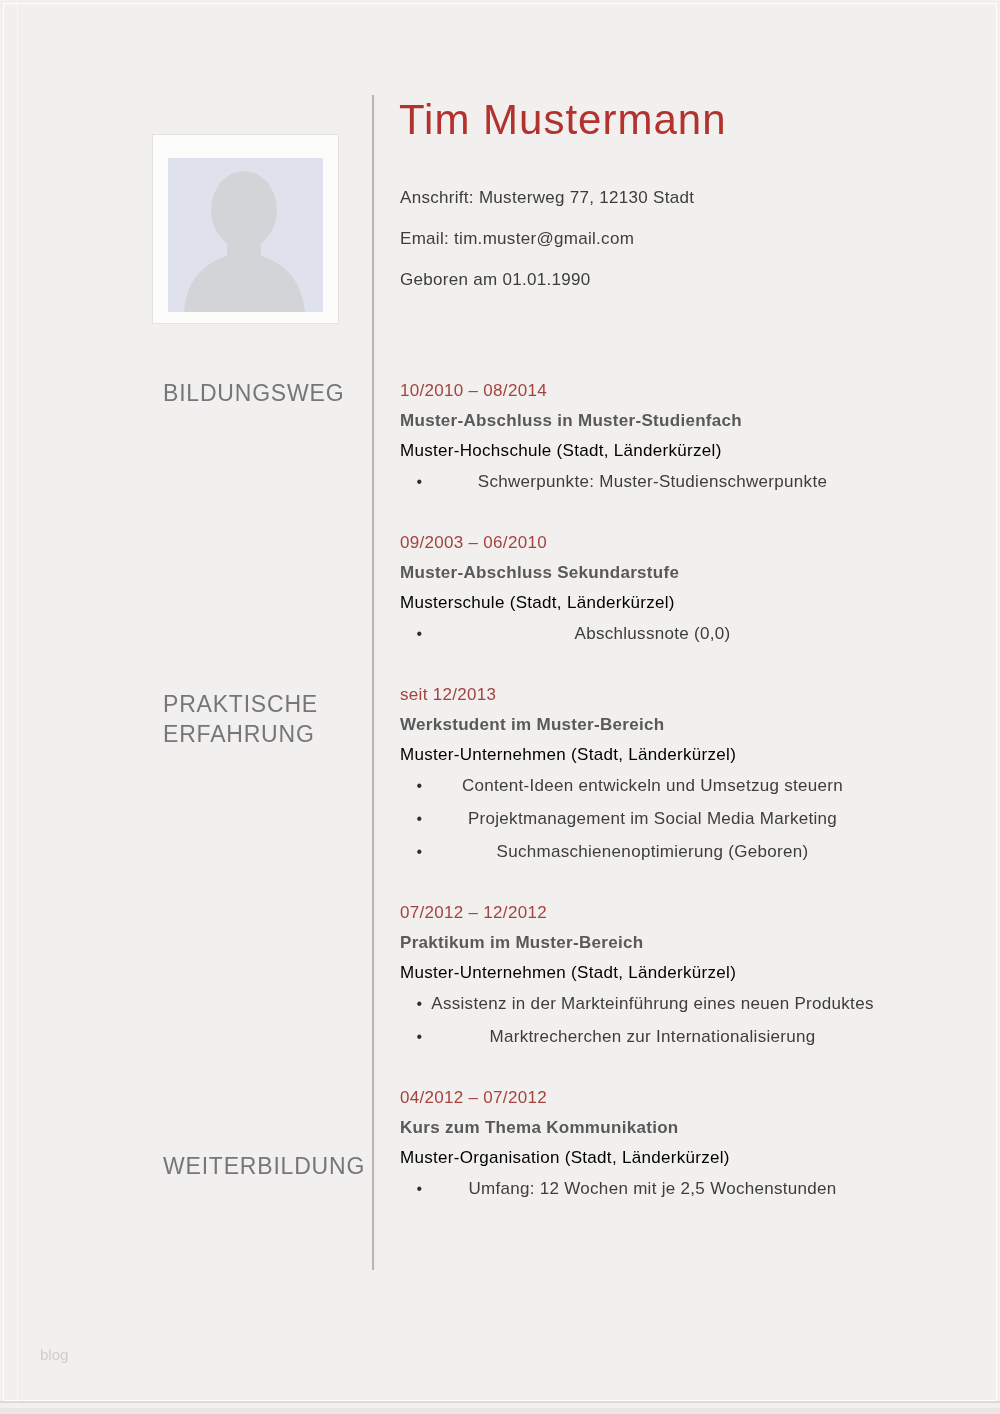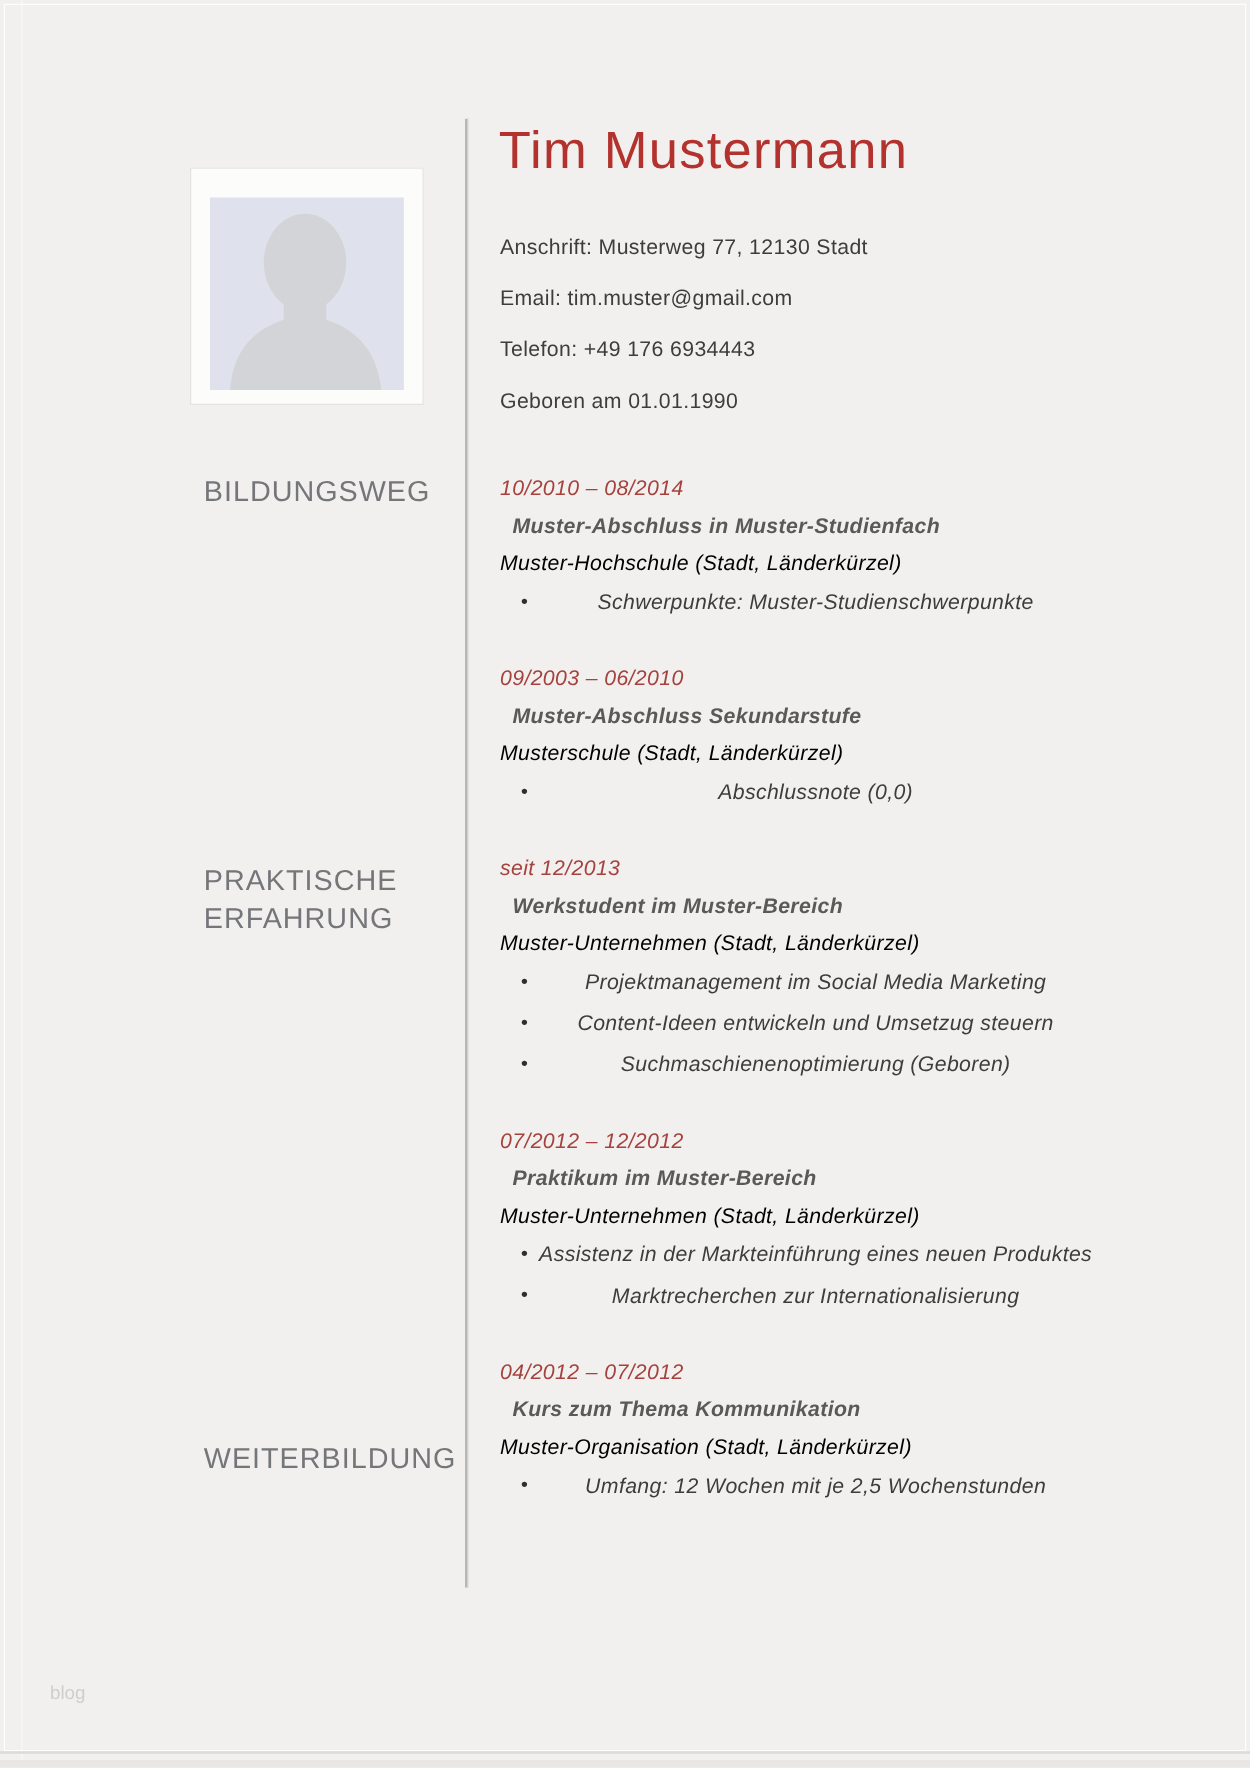--- a/index.html
+++ b/index.html
@@ -98,29 +98,29 @@
   .h-bildung { top: 378px; }
   .h-praxis  { top: 689px; }
   .h-weiter  { top: 1151px; text-align: center; }
 
   
   .entries {
     position: absolute;
     left: 400px; top: 381px;
     width: 475px;
   }
-  .entry { margin: 0 0 41px 0; font-style: italic; }
+  .entry { margin: 0 0 41px 0; }
   .entry p {
     margin: 0 0 10px 0;
     font-size: 17px;
     line-height: 20px;
     letter-spacing: 0.3px;
   }
   .entry .date   { color: #a5423e; }
-  .entry .etitle { color: #595959; font-weight: bold; margin-left: 10px; }
+  .entry .etitle { color: #595959; font-weight: bold; }
   .entry .esub   { color: #000000; }
   .bullets { margin-top: 2px; }
   .bullet {
     display: flex;
     margin: 0 0 12px 0;
     font-size: 17px;
     line-height: 21px;
     color: #3d3d3d;
     letter-spacing: 0.3px;
     text-align: center;
@@ -162,21 +162,20 @@
         </g>
       </svg>
     </div>
   </div>
 
   <h1 class="name">Tim Mustermann</h1>
 
   <div class="contact">
     <p>Anschrift: Musterweg 77, 12130 Stadt</p>
     <p>Email: tim.muster@gmail.com</p>
-    <p>Telefon: +49 176 6934443</p>
     <p>Geboren am 01.01.1990</p>
   </div>
 
   <div class="divider"></div>
 
   <h2 class="sec-heading h-bildung">BILDUNGSWEG</h2>
   <h2 class="sec-heading h-praxis">PRAKTISCHE ERFAHRUNG</h2>
   <h2 class="sec-heading h-weiter">WEITERBILDUNG</h2>
 
   <div class="entries">
@@ -202,24 +201,24 @@
           </div>
       </div>
     </div>
 
     <div class="entry">
       <p class="date">seit 12/2013</p>
       <p class="etitle">Werkstudent im Muster-Bereich</p>
       <p class="esub">Muster-Unternehmen (Stadt, Länderkürzel)</p>
       <div class="bullets">
         <div class="bullet">
+            <span class="btext">Content-Ideen entwickeln und Umsetzug steuern</span>
+          </div>
+        <div class="bullet">
             <span class="btext">Projektmanagement im Social Media Marketing</span>
-          </div>
-        <div class="bullet">
-            <span class="btext">Content-Ideen entwickeln und Umsetzug steuern</span>
           </div>
         <div class="bullet">
             <span class="btext">Suchmaschienenoptimierung (Geboren)</span>
           </div>
       </div>
     </div>
 
     <div class="entry">
       <p class="date">07/2012 – 12/2012</p>
       <p class="etitle">Praktikum im Muster-Bereich</p>

